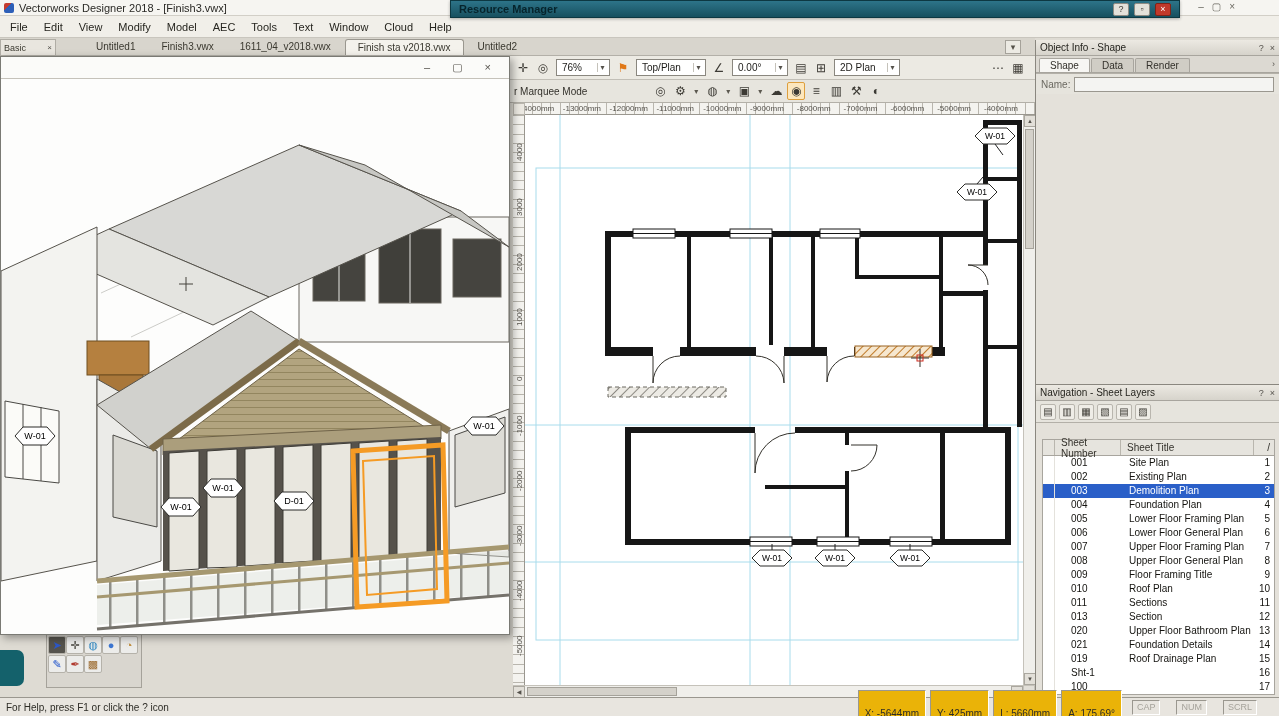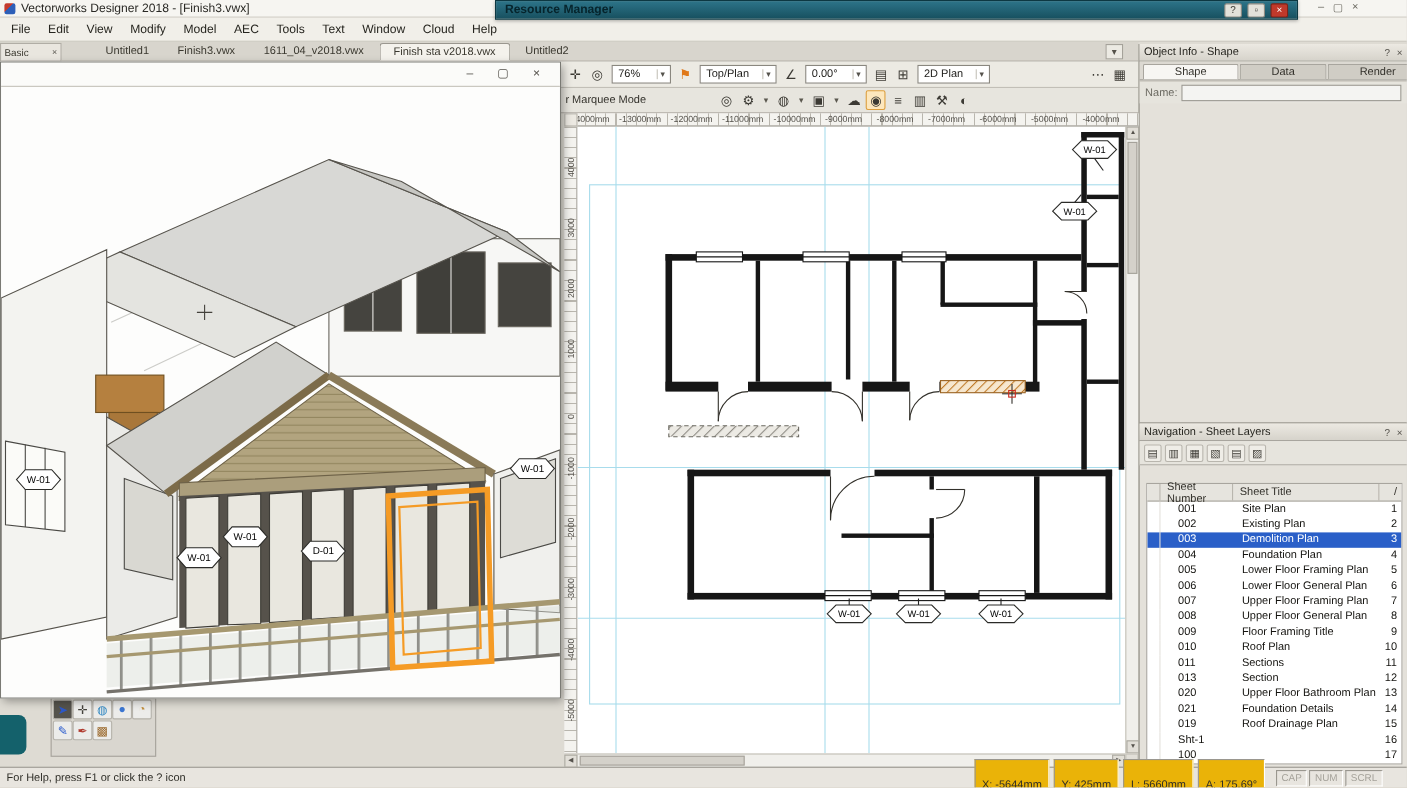--- a/index.html
+++ b/index.html
@@ -83,21 +83,21 @@
   .wm-logo{position:absolute;left:-12px;top:650px;width:36px;height:36px;background:#14616b;border-radius:7px;z-index:39;pointer-events:none}
 
   
   .right-panel{position:absolute;left:1035px;top:40px;width:244px;height:657px;background:#e4e1da;border-left:1px solid #8a877f;display:flex;flex-direction:column}
   .palette-header{height:16px;background:linear-gradient(#ece9e2,#d6d3cb);border-bottom:1px solid #a8a59e;display:flex;align-items:center;font-size:10px;padding:0 4px;color:#26251f}
   .palette-header .ph-title{flex:1;white-space:nowrap}
   .ph-btn{font-size:9px;color:#55524c;margin-left:6px}
 
   .obj-info{height:364px;display:flex;flex-direction:column;border-bottom:1px solid #8a877f}
   .oi-tabs{height:17px;background:#dcd9d2;display:flex;align-items:flex-end;padding-left:3px;border-bottom:1px solid #a8a59e}
-  .oi-tab{font-size:10px;padding:1px 28px;border:1px solid #a8a59e;border-bottom:none;background:#d0cdc5;margin-right:1px;border-radius:2px 2px 0 0;color:#33312b}
+  .oi-tab{font-size:10px;padding:1px 10px;border:1px solid #a8a59e;border-bottom:none;background:#d0cdc5;margin-right:1px;border-radius:2px 2px 0 0;color:#33312b}
   .oi-tab.active{background:#f7f6f3}
   .oi-chevron{margin-left:auto;margin-right:4px;font-size:9px;color:#55524c;align-self:center}
   .oi-body{flex:1;background:#f4f3ef}
   .no-selection{font-weight:bold;font-size:11px;padding:7px 6px;color:#16150f}
   .name-row{height:21px;background:#e6e4dd;border-top:1px solid #b3b0a8;display:flex;align-items:center;padding:0 5px;gap:4px}
   .name-label{font-size:10px;color:#6b6961}
   .name-input{flex:1;height:15px;background:#f4f4f2;border:1px solid #9a978f;font-size:10px;padding:0 3px;color:#33312b}
 
   .nav-palette{flex:1;display:flex;flex-direction:column}
   .nav-toolbar{height:22px;background:#e6e4dd;border-bottom:1px solid #b3b0a8;display:flex;align-items:center;padding:0 4px;gap:3px}
@@ -660,21 +660,21 @@
     </div>
   </div>
 
   <div class="statusbar" data-name="status-bar">
     <span class="sb-help" data-name="status-help-text">For Help, press F1 or click the ? icon</span>
     <span class="sb-spacer"></span>
     <span class="sb-field" data-name="cursor-x-readout">X: -5644mm</span>
     <span class="sb-field" data-name="cursor-y-readout">Y: 425mm</span>
     <span class="sb-field" data-name="length-readout">L: 5660mm</span>
     <span class="sb-field" data-name="angle-readout">A: 175.69°</span>
-    <span style="display:flex;gap:2px;margin-left:6px" data-name="lock-indicators" id="locks">
+    <span style="display:flex;gap:16px;margin-left:6px" data-name="lock-indicators" id="locks">
         <span class="sb-lock" data-name="lock-indicator-cap">CAP</span>
         <span class="sb-lock" data-name="lock-indicator-num">NUM</span>
         <span class="sb-lock" data-name="lock-indicator-scrl">SCRL</span>
       </span>
     <span style="width:12px"></span>
   </div>
 
 </div>
 
 </body></html>

